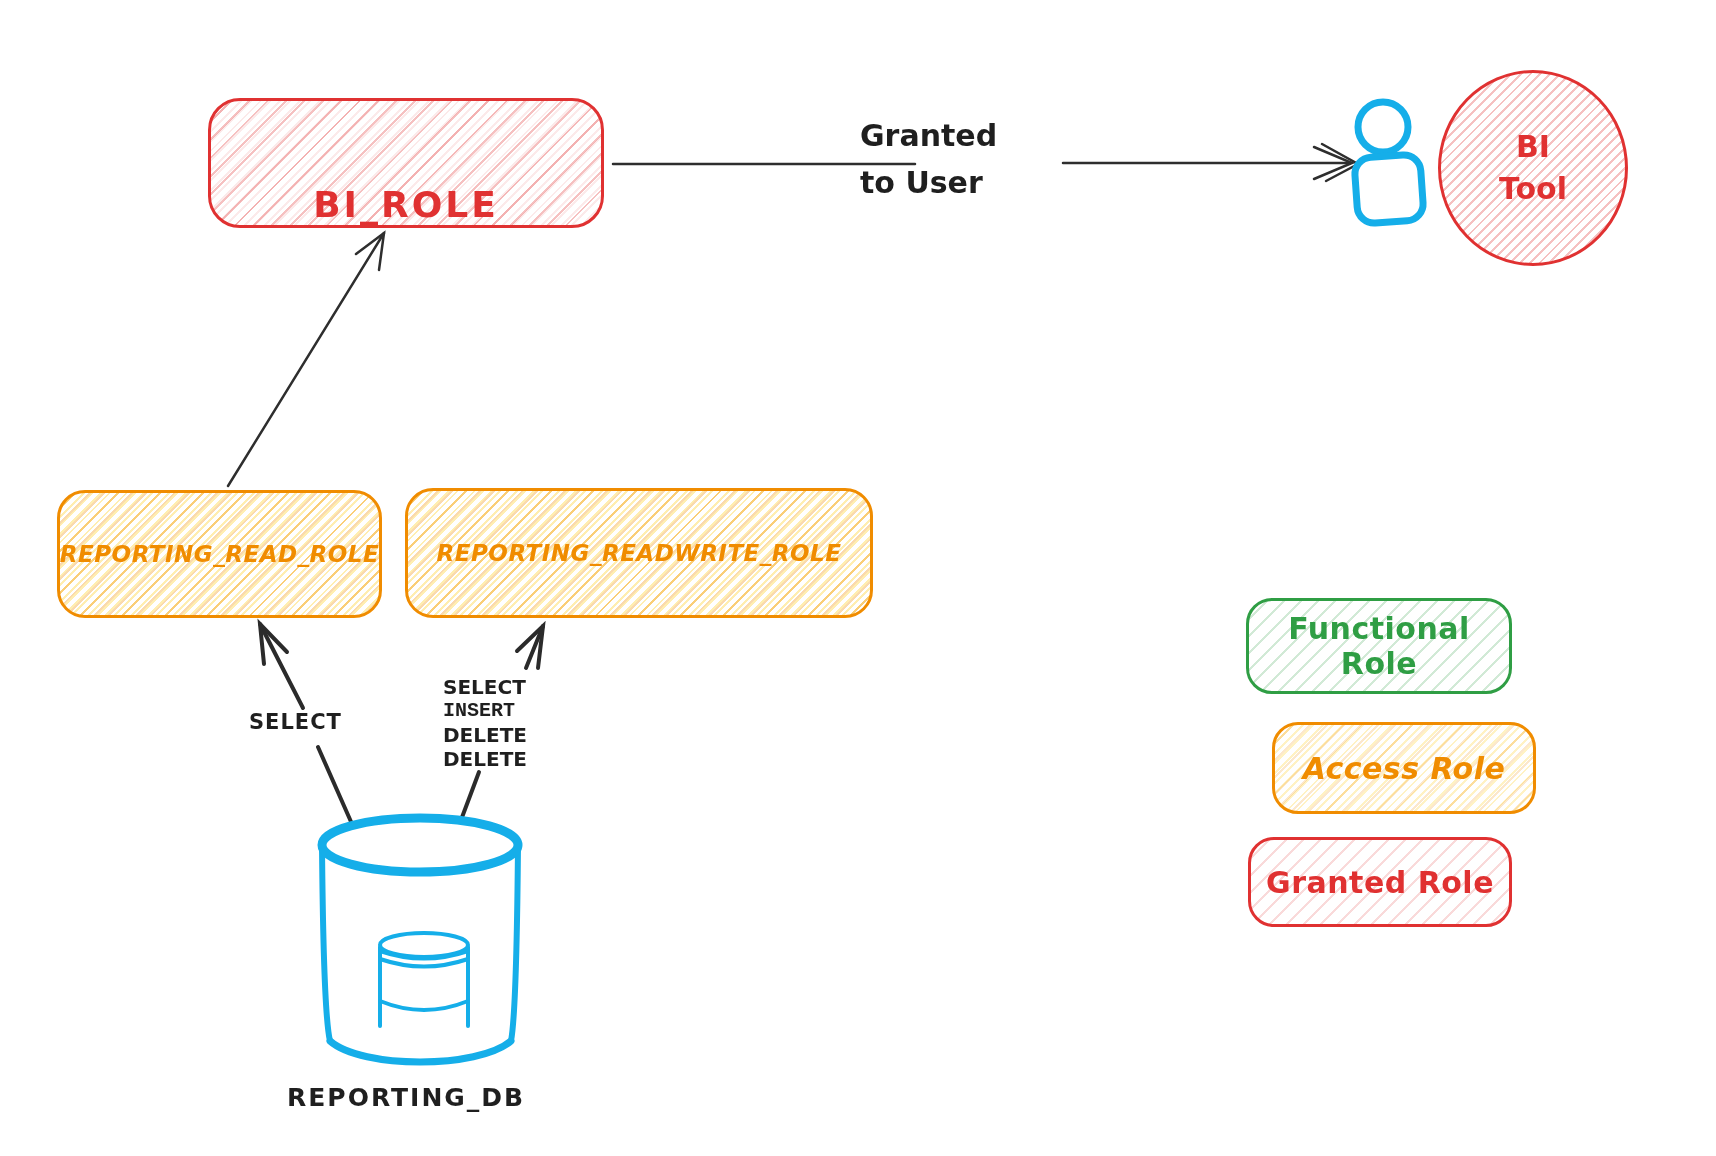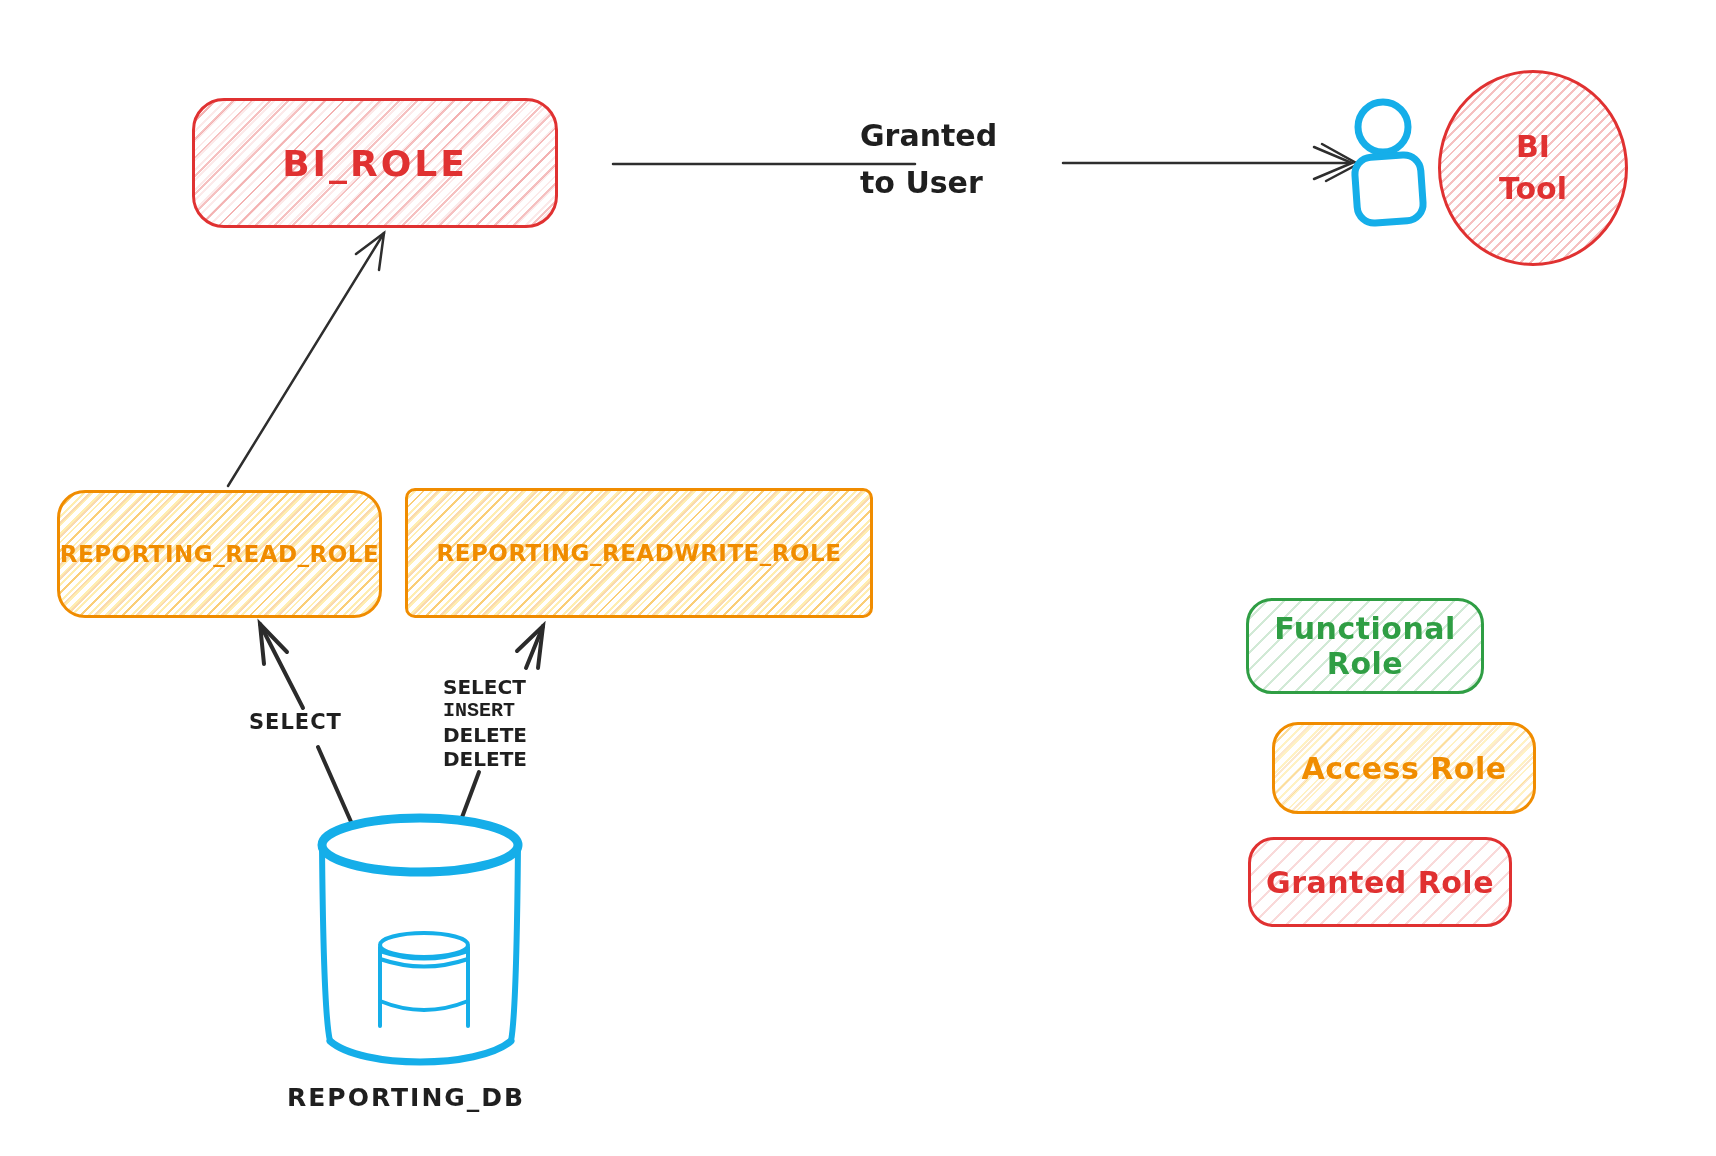--- a/index.html
+++ b/index.html
@@ -41,21 +41,21 @@
       repeating-linear-gradient(135deg, rgba(224,49,49,0.18) 0px, rgba(224,49,49,0.18) 2px, transparent 2px, transparent 12px);
   }
   .circle-red{
     border:3px solid #e03131;border-radius:50%;
     background-image:
       repeating-linear-gradient(135deg, rgba(224,49,49,0.30) 0px, rgba(224,49,49,0.30) 2px, transparent 2px, transparent 7px);
     flex-direction:column;
   }
   
   .t-red{color:#e03131;font-weight:bold;}
-  .t-orange{color:#f08c00;font-weight:bold;}
+  .t-orange{color:#f08c00;font-weight:bold;font-style:italic;}
   .t-green{color:#2f9e44;font-weight:bold;}
   .t-blue{color:#15aee9;font-weight:bold;}
   .t-ink{color:#1f1f1f;font-weight:bold;}
   .lbl-bi-role{font-size:36px;letter-spacing:3px;}
   .lbl-access{font-size:23px;letter-spacing:0.5px;}
   .lbl-legend{font-size:30px;letter-spacing:0.5px;}
   .edge-label{position:absolute;text-align:left;}
   .overlay{position:absolute;left:0;top:0;pointer-events:none;}
 </style>
 </head>
@@ -103,29 +103,29 @@
         <ellipse cx="424" cy="945" rx="44" ry="12"></ellipse>
         <path d="M380,951 Q424,966 468,951"></path>
         <path d="M380,959 Q424,974 468,959"></path>
         <path d="M380,947 L380,1026"></path>
         <path d="M468,947 L468,1026"></path>
         <path d="M380,1001 Q424,1019 468,1001"></path>
       </g>
     </g>
   </svg>
 
-  <div class="node box-red" style="left:192px;top:98px;width:366px;height:130px;">
+  <div class="node box-red" style="left:208px;top:98px;width:396px;height:130px;align-items:flex-end;">
     <span class="t-red lbl-bi-role">BI_ROLE</span>
   </div>
 
   <div class="node box-orange" style="left:57px;top:490px;width:325px;height:128px;">
     <span class="t-orange lbl-access">REPORTING_READ_ROLE</span>
   </div>
 
-  <div class="node box-orange" style="left:405px;top:488px;width:468px;height:130px;border-radius:10px;">
+  <div class="node box-orange" style="left:405px;top:488px;width:468px;height:130px;">
     <span class="t-orange lbl-access">REPORTING_READWRITE_ROLE</span>
   </div>
 
   <div class="node circle-red" style="left:1438px;top:70px;width:190px;height:196px;">
     <span class="t-red" style="font-size:30px;line-height:42px;">BI</span>
     <span class="t-red" style="font-size:30px;line-height:42px;">Tool</span>
   </div>
 
 
   <div class="edge-label" style="left:860px;top:112px;width:260px;">
@@ -137,21 +137,21 @@
 
   <div class="edge-label" style="left:443px;top:675px;width:120px;">
     <div class="t-ink" style="font-size:20px;line-height:24px;">SELECT</div>
     <div class="t-ink" style="font-size:20px;line-height:24px;font-family:Liberation Mono, monospace;">INSERT</div>
     <div class="t-ink" style="font-size:20px;line-height:24px;">DELETE</div>
     <div class="t-ink" style="font-size:20px;line-height:24px;">DELETE</div>
   </div>
 
   <div class="edge-label t-ink" style="left:287px;top:1083px;width:260px;font-size:25px;letter-spacing:2px;">REPORTING_DB</div>
 
-  <div class="node box-green" style="left:1246px;top:598px;width:238px;height:96px;">
+  <div class="node box-green" style="left:1246px;top:598px;width:266px;height:96px;">
     <span class="t-green lbl-legend">Functional Role</span>
   </div>
   <div class="node legend-orange" style="left:1248px;top:722px;width:264px;height:92px;margin-left:24px;">
     <span class="t-orange lbl-legend">Access Role</span>
   </div>
   <div class="node legend-red" style="left:1248px;top:837px;width:264px;height:90px;">
     <span class="t-red lbl-legend">Granted Role</span>
   </div>
 
 </div>

